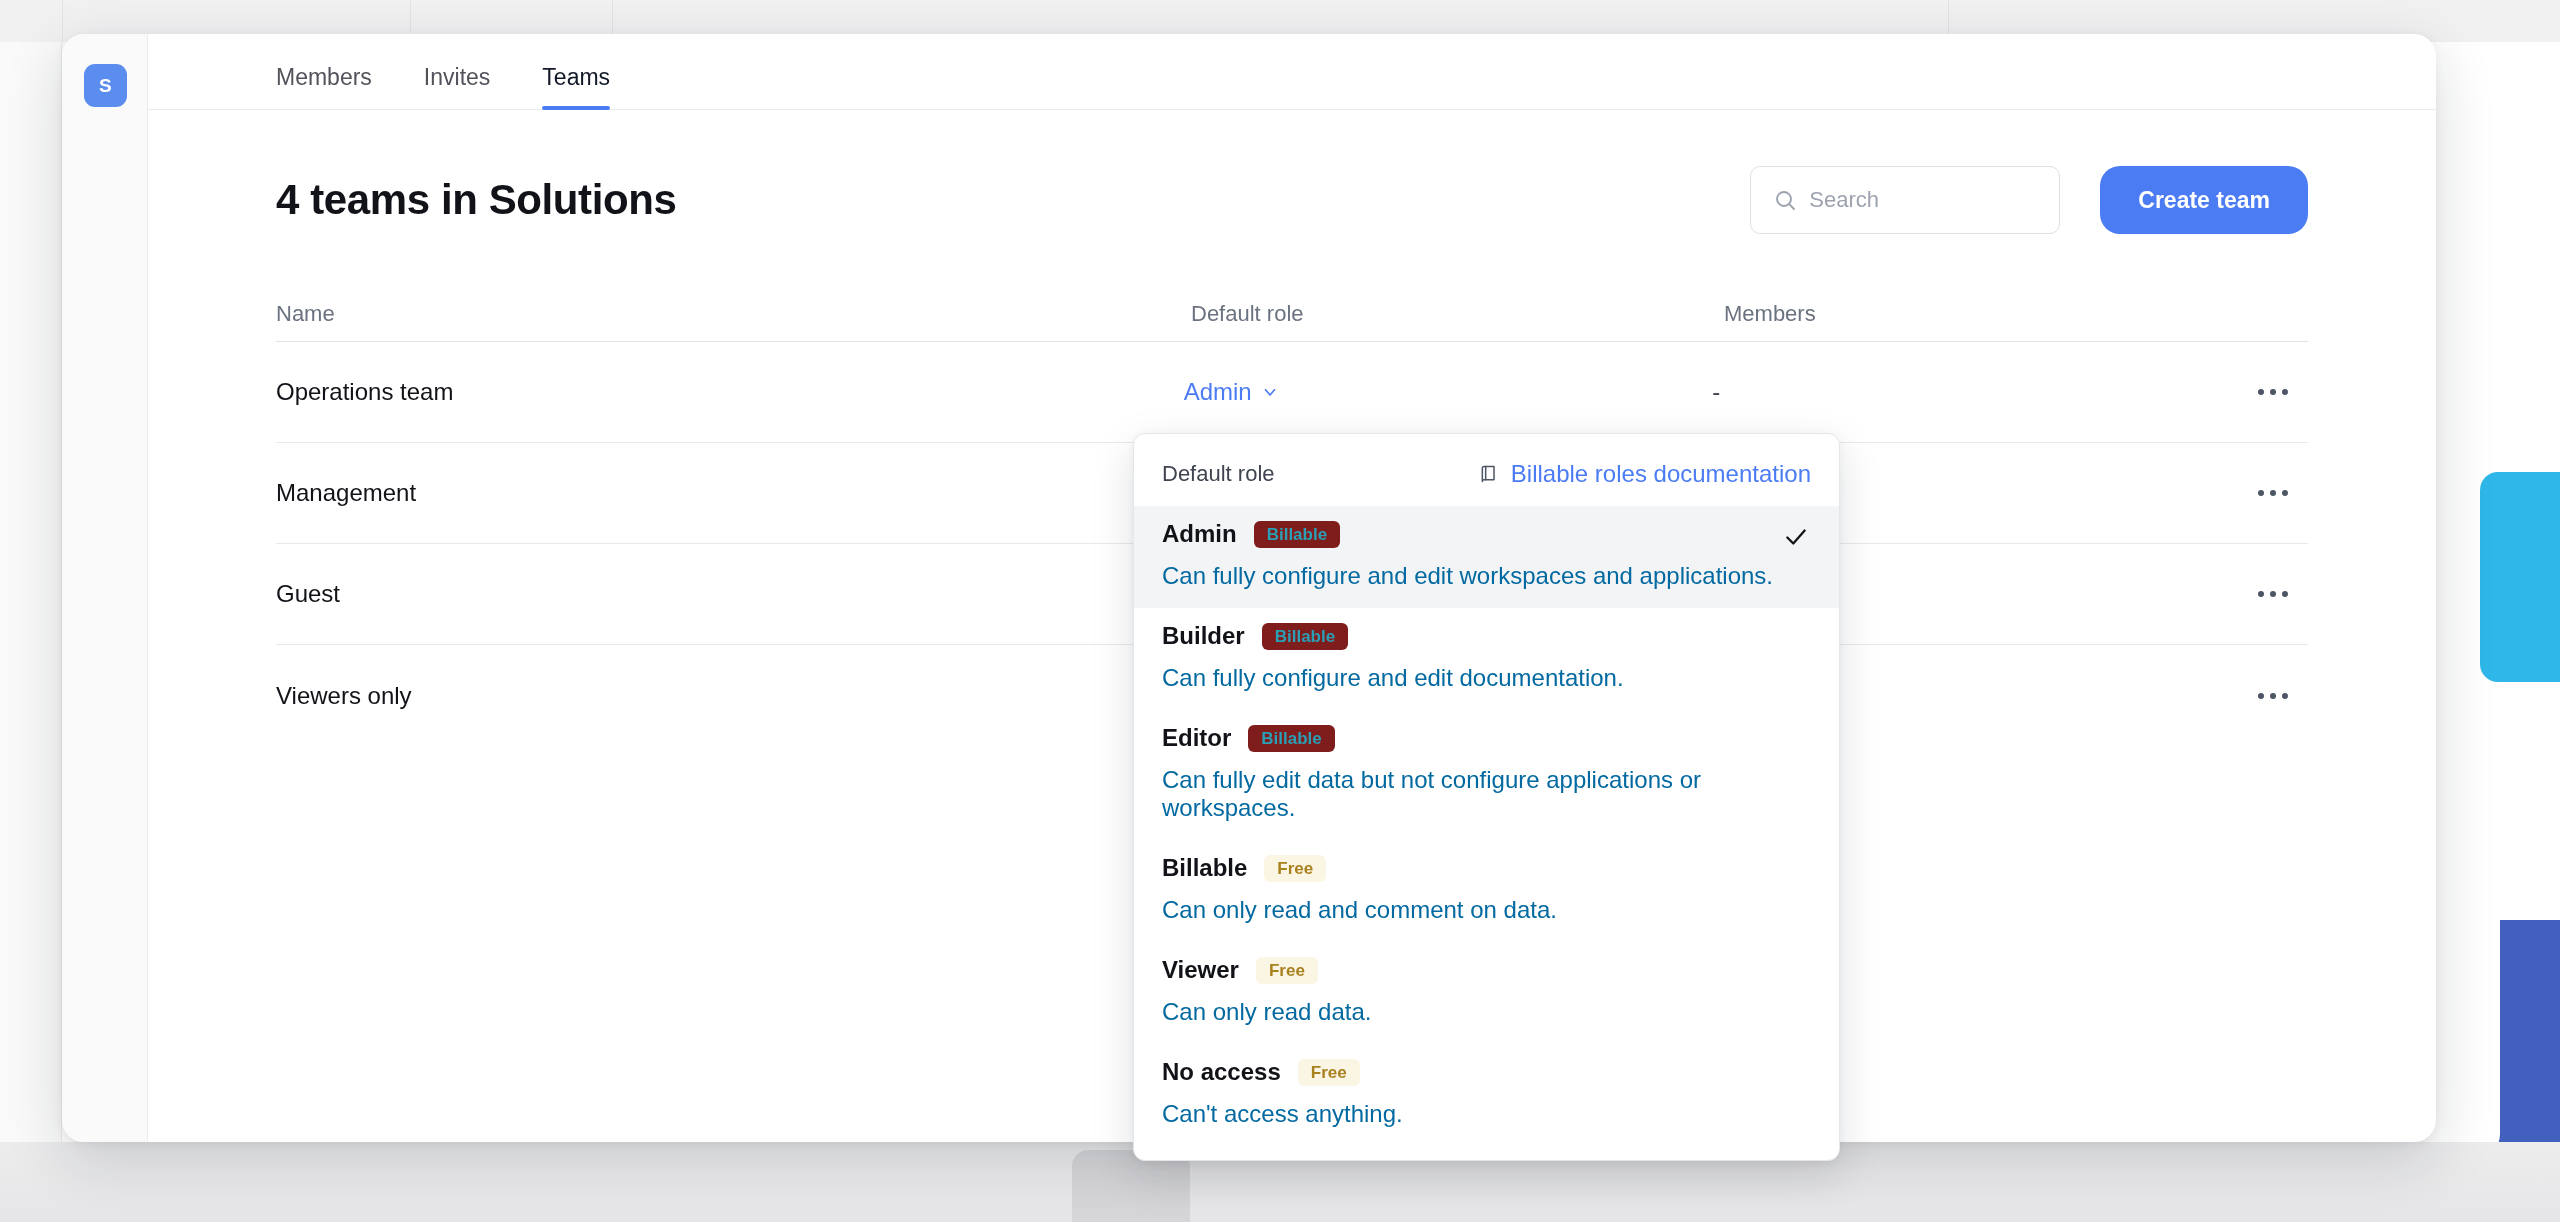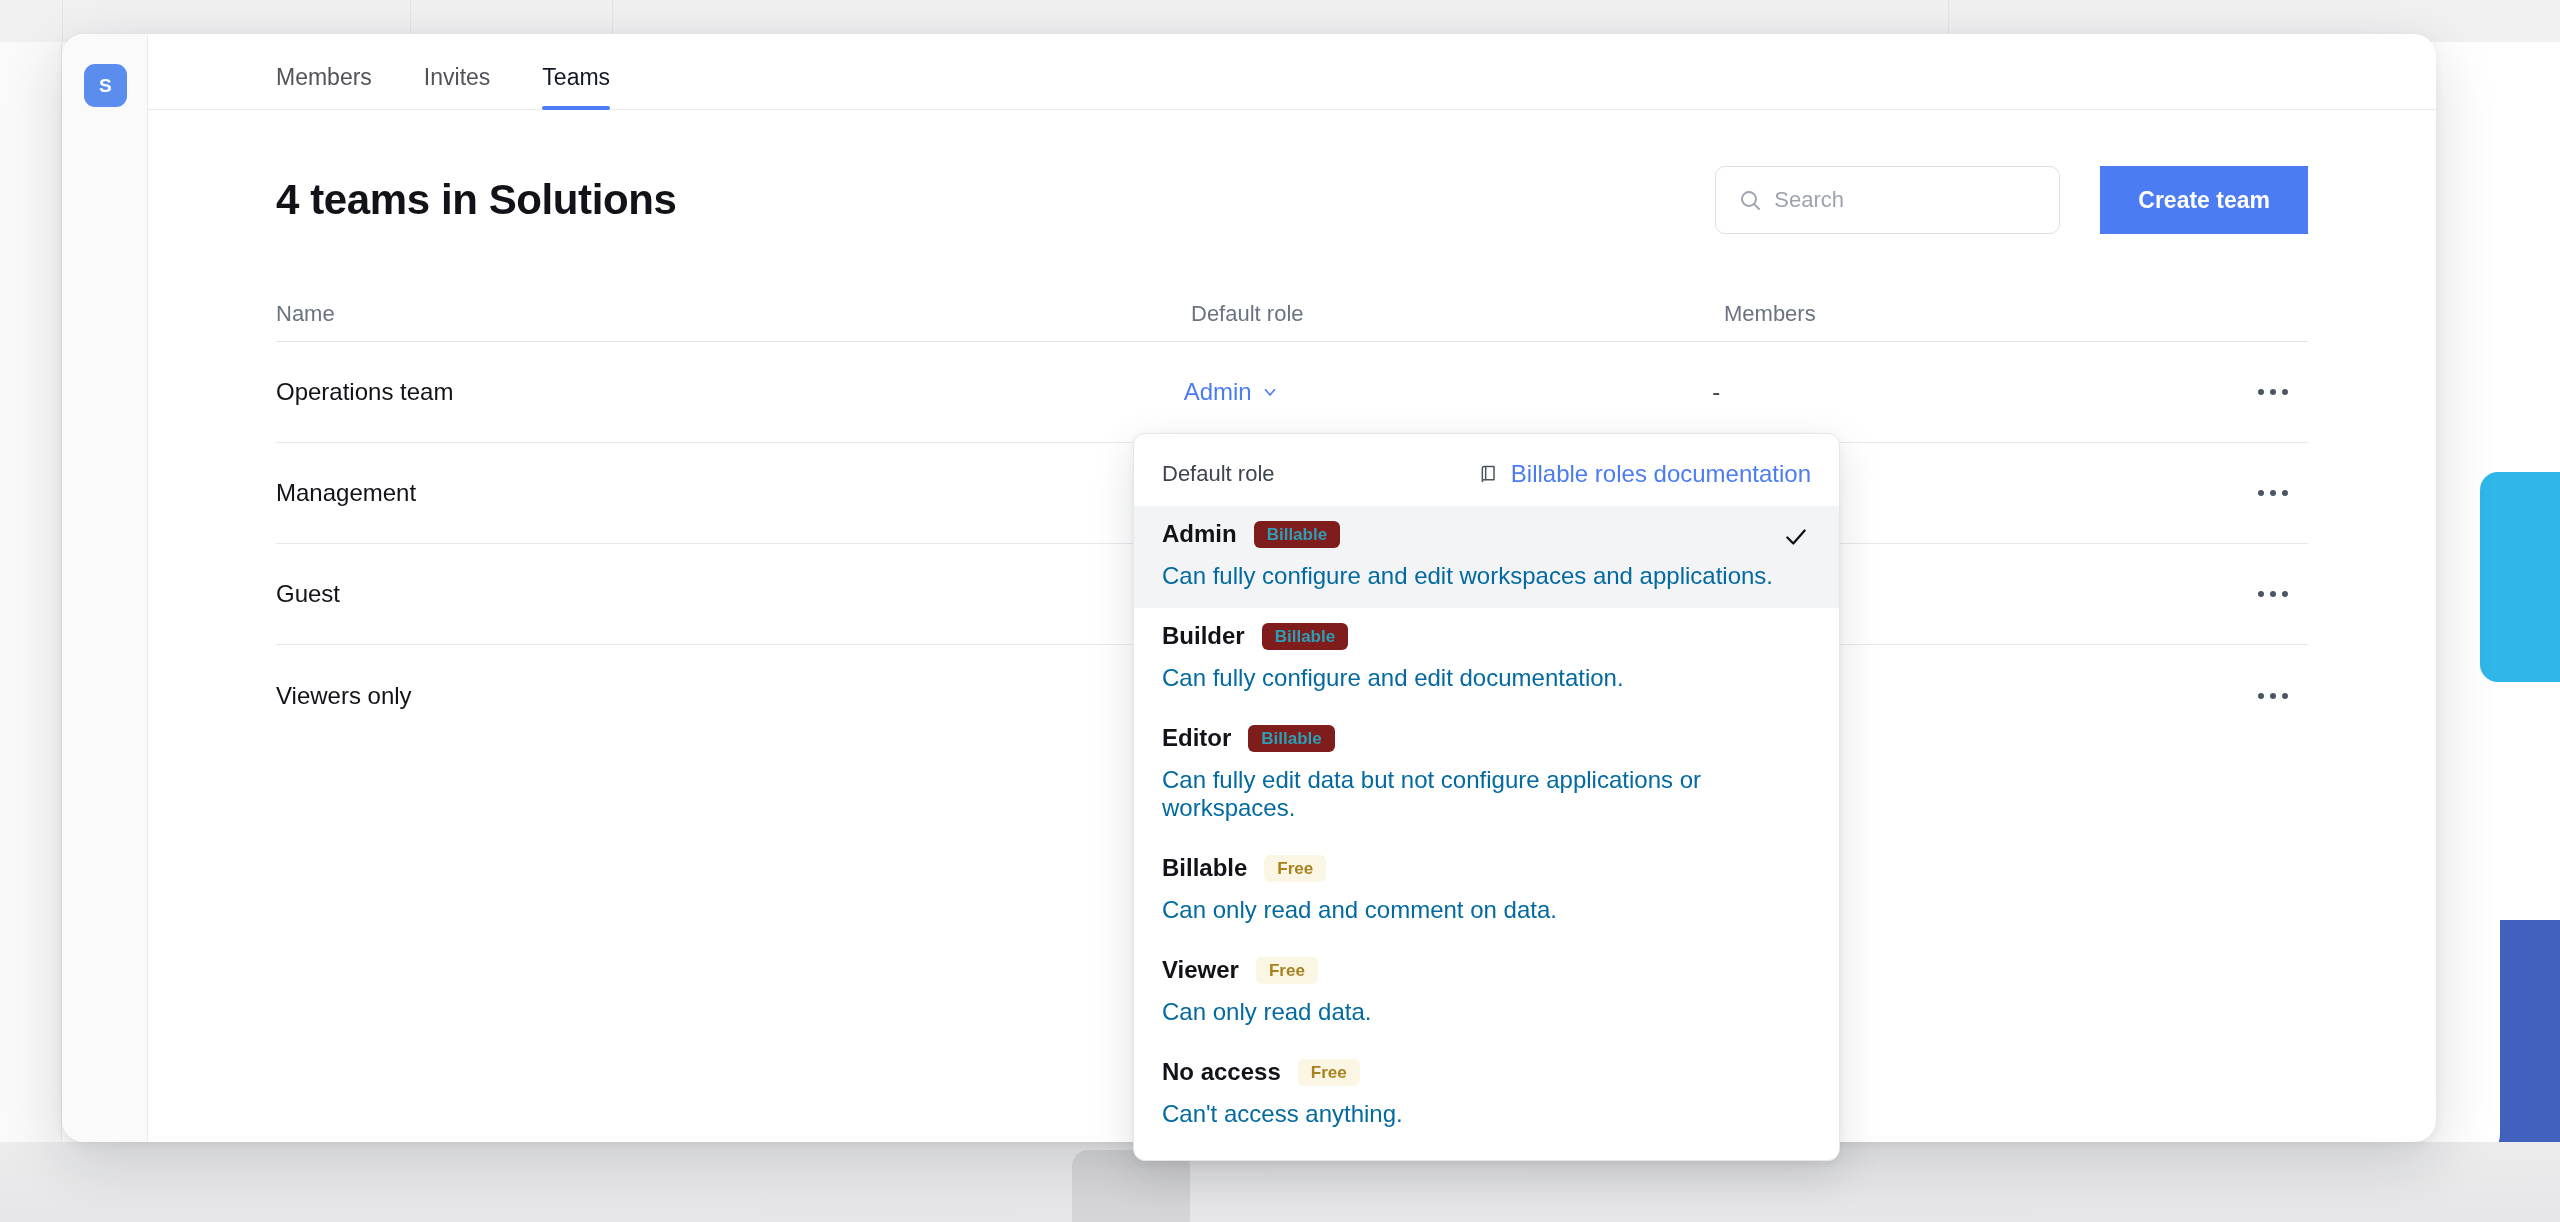--- a/index.html
+++ b/index.html
@@ -110,38 +110,38 @@
     padding: 56px 128px 0 128px;
     display: flex; align-items: center; justify-content: space-between;
   }
   .page-title {
     font-size: 42px; font-weight: 700; color: #111318;
     letter-spacing: -0.4px;
   }
   .head-actions { display: flex; align-items: center; gap: 40px; }
   .search-box {
     position: relative;
-    width: 345px; height: 68px;
+    width: 310px; height: 68px;
     border: 1px solid #dcdfe4; border-radius: 10px;
     background: #fff;
     display: flex; align-items: center;
     padding-left: 58px;
   }
   .search-icon { position: absolute; left: 22px; top: 21px; }
   .search-box input {
     border: none; outline: none;
     font-family: "Liberation Sans", sans-serif;
     font-size: 22px; color: #111827;
     width: 100%; background: transparent;
   }
   .search-box input::placeholder { color: #9ca3af; }
   .btn-primary {
     height: 68px; padding: 0 38px;
     background: #4c7cf3; color: #fff;
-    border: none; border-radius: 0;
+    border: none; border-radius: 20px;
     font-family: "Liberation Sans", sans-serif;
     font-size: 23px; font-weight: 700;
     cursor: pointer;
     white-space: nowrap;
   }
 
   
   .table { margin: 52px 128px 0 128px; position: relative; }
   .t-row {
     display: flex; align-items: center;

